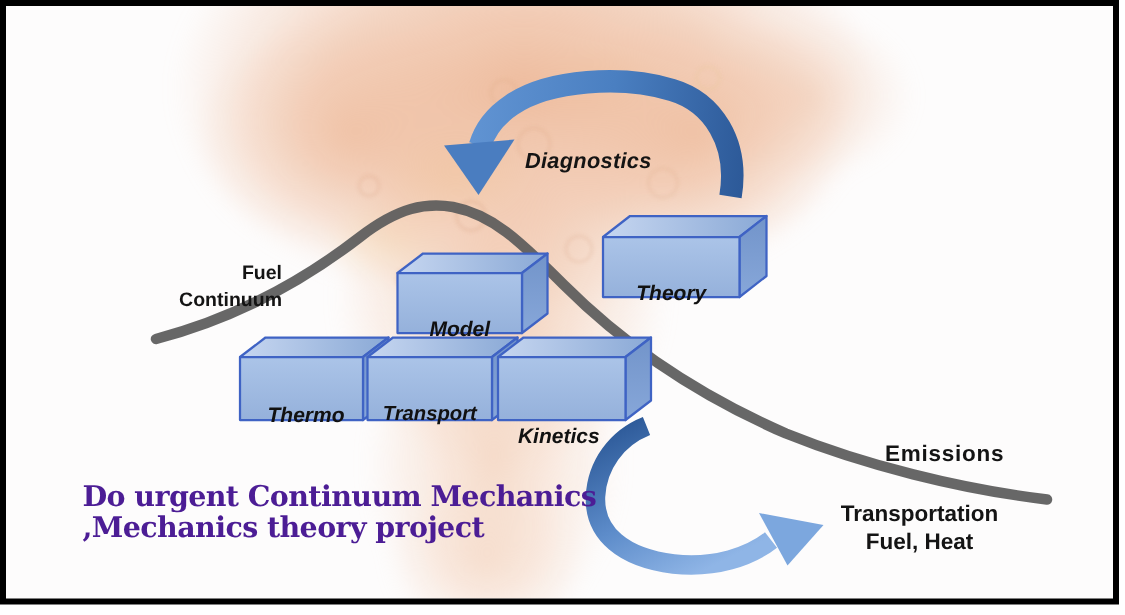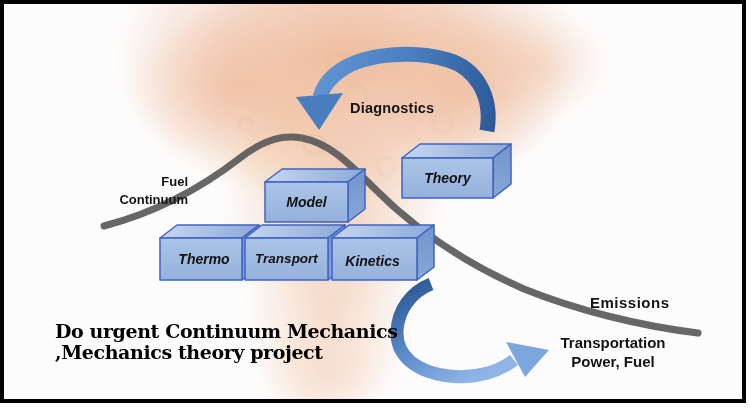--- a/index.html
+++ b/index.html
@@ -36,36 +36,36 @@
       radial-gradient(circle at 302px 232px, rgba(0,0,0,0) 6px, rgba(210,150,115,0.22) 7px, rgba(0,0,0,0) 10px),
       radial-gradient(circle at 332px 58px,  rgba(0,0,0,0) 7px, rgba(215,160,120,0.25) 8px, rgba(0,0,0,0) 11px),
       radial-gradient(circle at 438px 118px, rgba(0,0,0,0) 8px, rgba(210,150,110,0.22) 9px, rgba(0,0,0,0) 12px),
       radial-gradient(circle at 468px 48px,  rgba(0,0,0,0) 6px, rgba(230,200,140,0.30) 7px, rgba(0,0,0,0) 10px);
     background-repeat:no-repeat;
   }
   .art{position:absolute;left:0;top:0;width:750px;height:410px;}
   .frame{position:absolute;left:0;top:0;width:746px;height:403px;border:4px solid #000;box-sizing:border-box;pointer-events:none;}
   .lbl{position:absolute;color:#141414;font-weight:bold;white-space:nowrap;}
   .lbl-fuel{left:78px;top:173px;width:110px;text-align:right;font-size:13px;line-height:18px;}
-  .lbl-diagnostics{left:350px;top:100px;font-size:14.5px;letter-spacing:.2px;}
+  .lbl-diagnostics{left:350px;top:100px;font-size:14.5px;font-style:italic;letter-spacing:.2px;}
   .lbl-emissions{left:590px;top:294px;font-size:15px;letter-spacing:.5px;}
   .lbl-transportation{left:540px;top:333px;width:146px;text-align:center;font-size:15px;line-height:19px;}
   .lbl-note{
     left:55px;top:321px;font-family:"DejaVu Serif",serif;font-size:19px;
-    line-height:21px;color:#000000;letter-spacing:-0.4px;font-weight:bold;
+    line-height:21px;color:#4c1d95;letter-spacing:-0.4px;font-weight:bold;
   }
   .box-label{
     position:absolute;text-align:center;font-size:14px;font-weight:bold;
-    font-style:italic;color:#111;line-height:20px;
+    font-style:italic;color:#111;line-height:20px;margin-top:17px;
   }
   .bl-model{left:265px;top:192px;width:83px;font-style:italic;}
   .bl-theory{left:402px;top:168px;width:91px;}
   .bl-thermo{left:160px;top:249px;width:88px;}
   .bl-transport{left:245px;top:249px;width:83px;font-size:13.5px;}
-  .bl-kinetics{left:332px;top:251px;width:81px;}
+  .bl-kinetics{left:332px;top:263px;width:81px;}
 </style>
 </head>
 <body>
 
 <div class="canvas">
   <div class="inner">
     <div class="flame"></div>
     <div class="swirls"></div>
   </div>
 
@@ -141,21 +141,21 @@
   <div class="box-label bl-kinetics">Kinetics</div>
 
   <div class="lbl lbl-fuel">
     <div>Fuel</div>
     <div>Continuum</div>
   </div>
   <div class="lbl lbl-diagnostics">Diagnostics</div>
   <div class="lbl lbl-emissions">Emissions</div>
   <div class="lbl lbl-transportation">
     <div>Transportation</div>
-    <div>Power, Fuel</div>
+    <div>Fuel, Heat</div>
   </div>
   <div class="lbl lbl-note">
     <div>Do urgent Continuum Mechanics</div>
     <div>,Mechanics theory project</div>
   </div>
 
   <div class="frame"></div>
 </div>
 
 </body></html>

